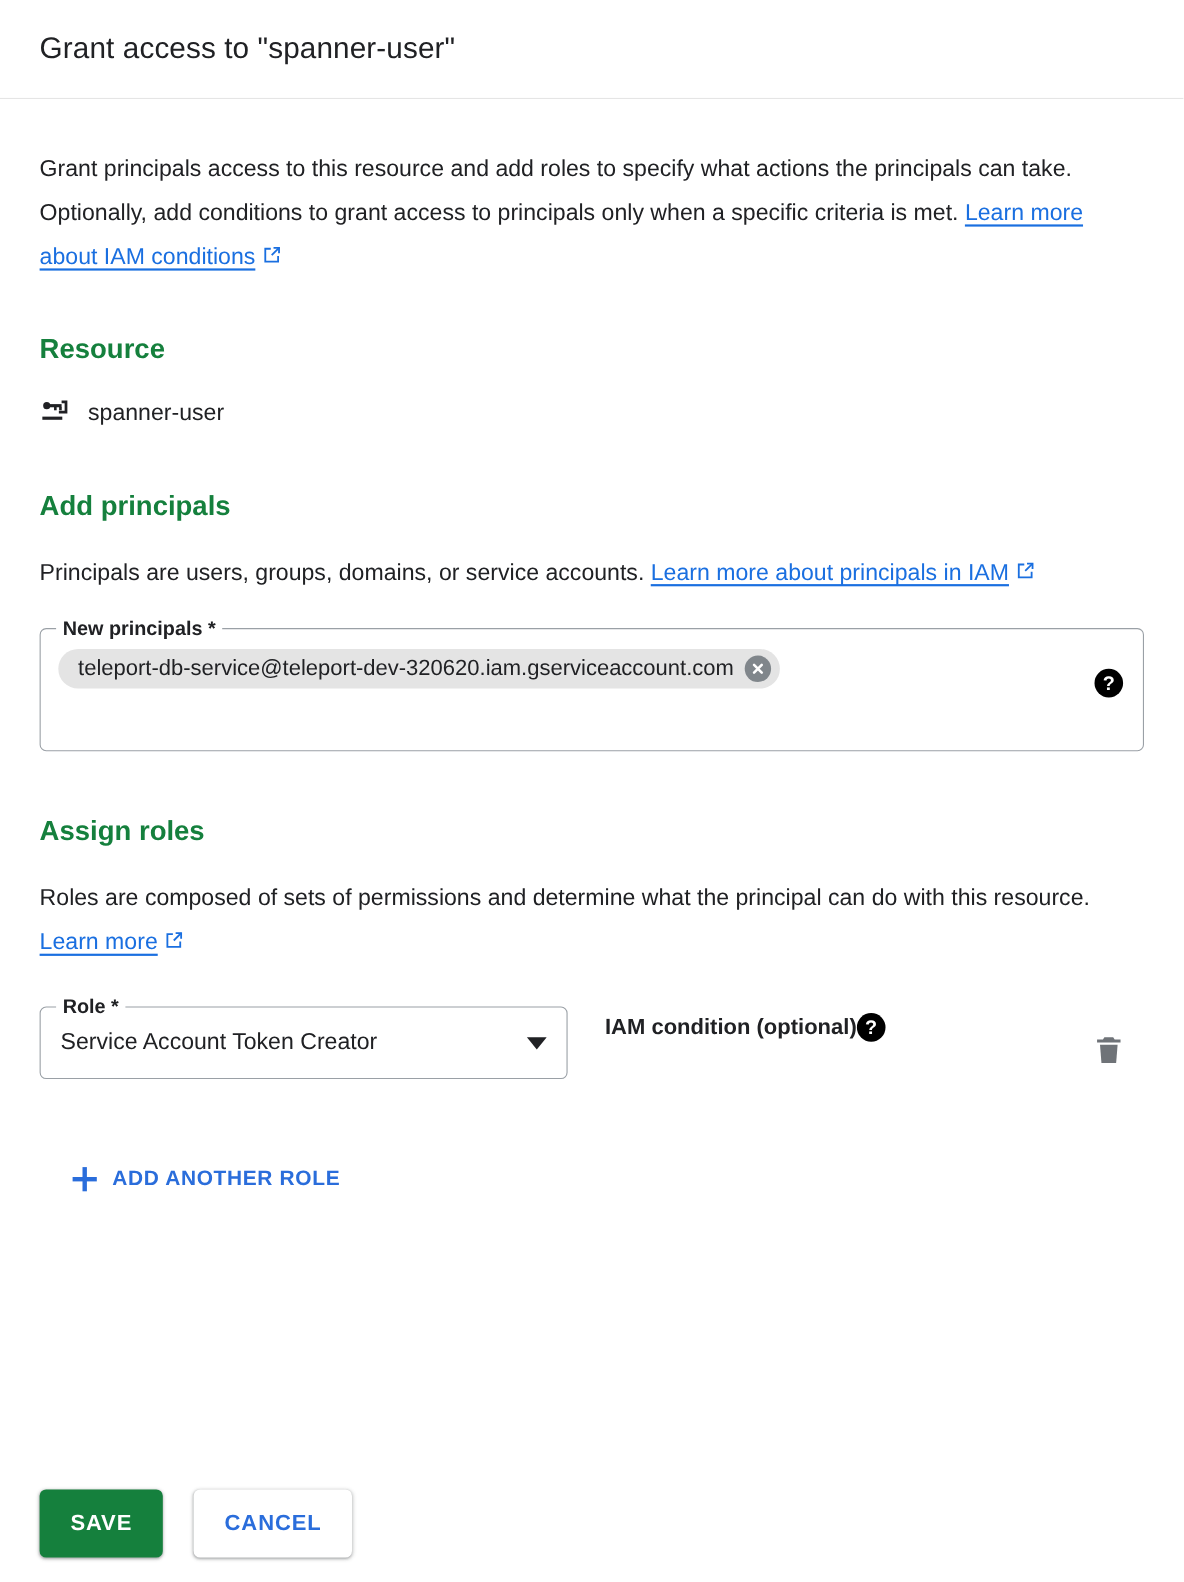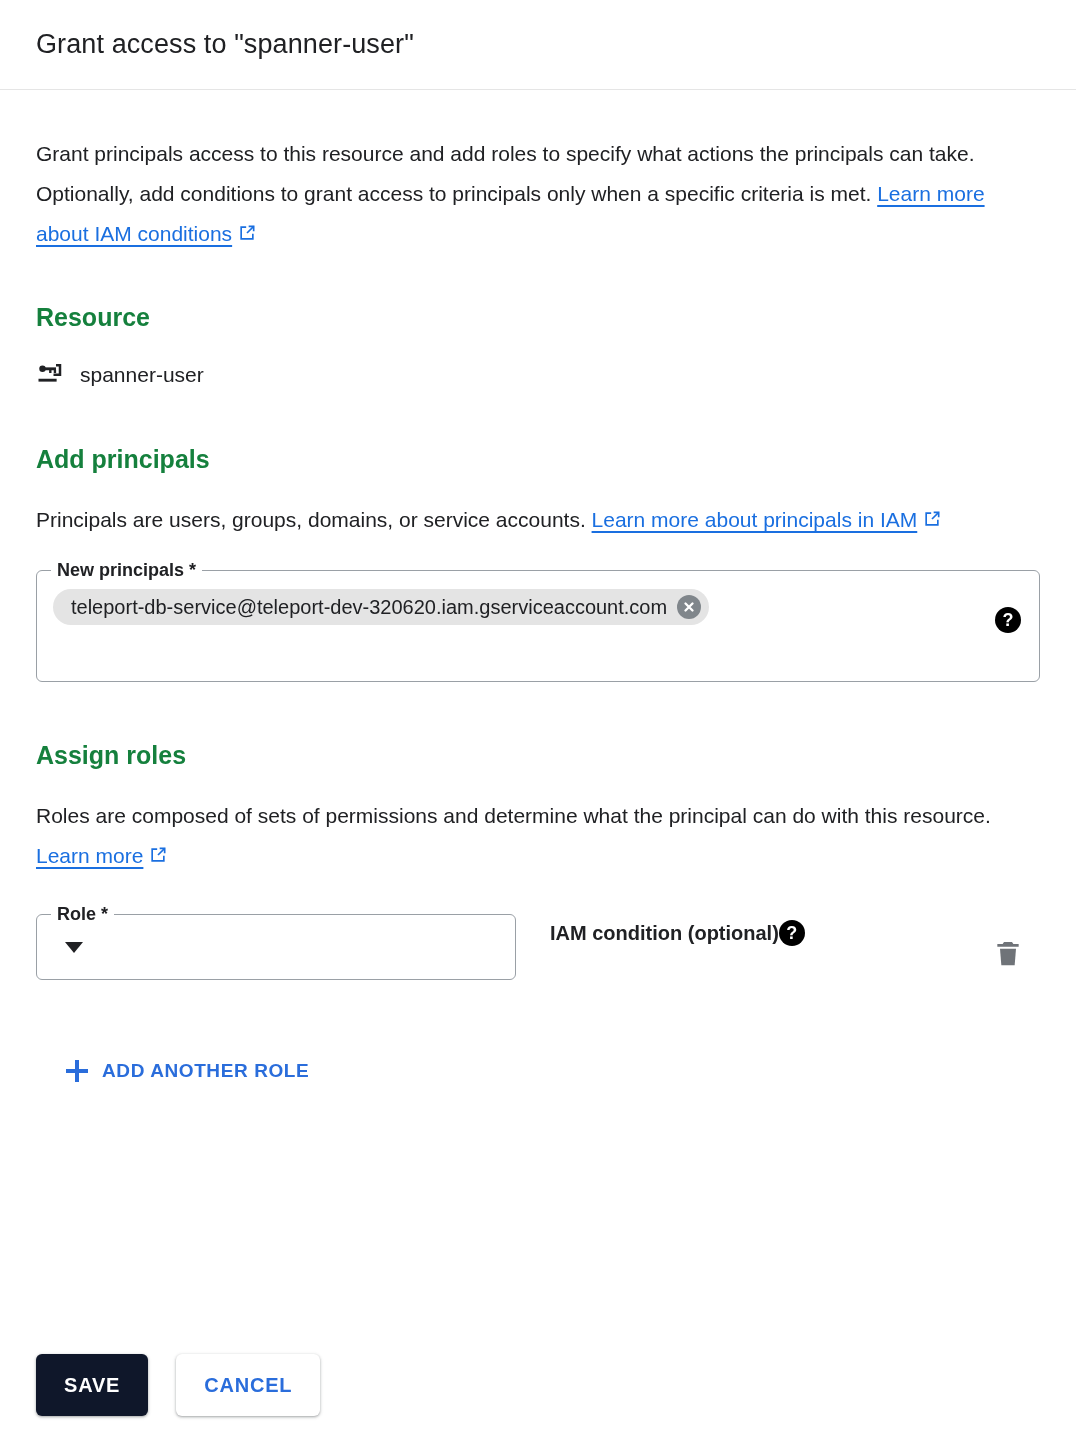--- a/index.html
+++ b/index.html
@@ -264,21 +264,21 @@
     font-weight: 700;
     letter-spacing: 0.8px;
     display: inline-flex;
     align-items: center;
     justify-content: center;
     cursor: pointer;
     border: none;
     font-family: "Liberation Sans", sans-serif;
   }
   .btn-primary {
-    background: #0f172a;
+    background: #15803d;
     color: #ffffff;
     padding: 0 28px;
     box-shadow: 0 1px 2px rgba(60,64,67,0.3), 0 1px 3px 1px rgba(60,64,67,0.15);
   }
   .btn-secondary {
     background: #ffffff;
     color: #2a6ddb;
     padding: 0 28px;
     box-shadow: 0 1px 2px rgba(60,64,67,0.3), 0 1px 3px 1px rgba(60,64,67,0.15);
   }
@@ -349,20 +349,21 @@
             <path d="M14 4h6v6"></path>
             <path d="M20 4l-8 8"></path>
           </svg></span>
     </p>
 
     <div class="role-row">
 
       <div class="role-col">
         <div class="select-outline">
           <span class="field-legend">Role *</span>
+          <span class="select-value">Service Account Token Creator</span>
           <span class="caret"></span>
         </div>
       </div>
 
       <div class="condition-col">
         <div class="condition-label-row">
           <span class="condition-label">IAM condition (optional)</span>
           <span class="help-badge">?</span>
         </div>
       </div>

